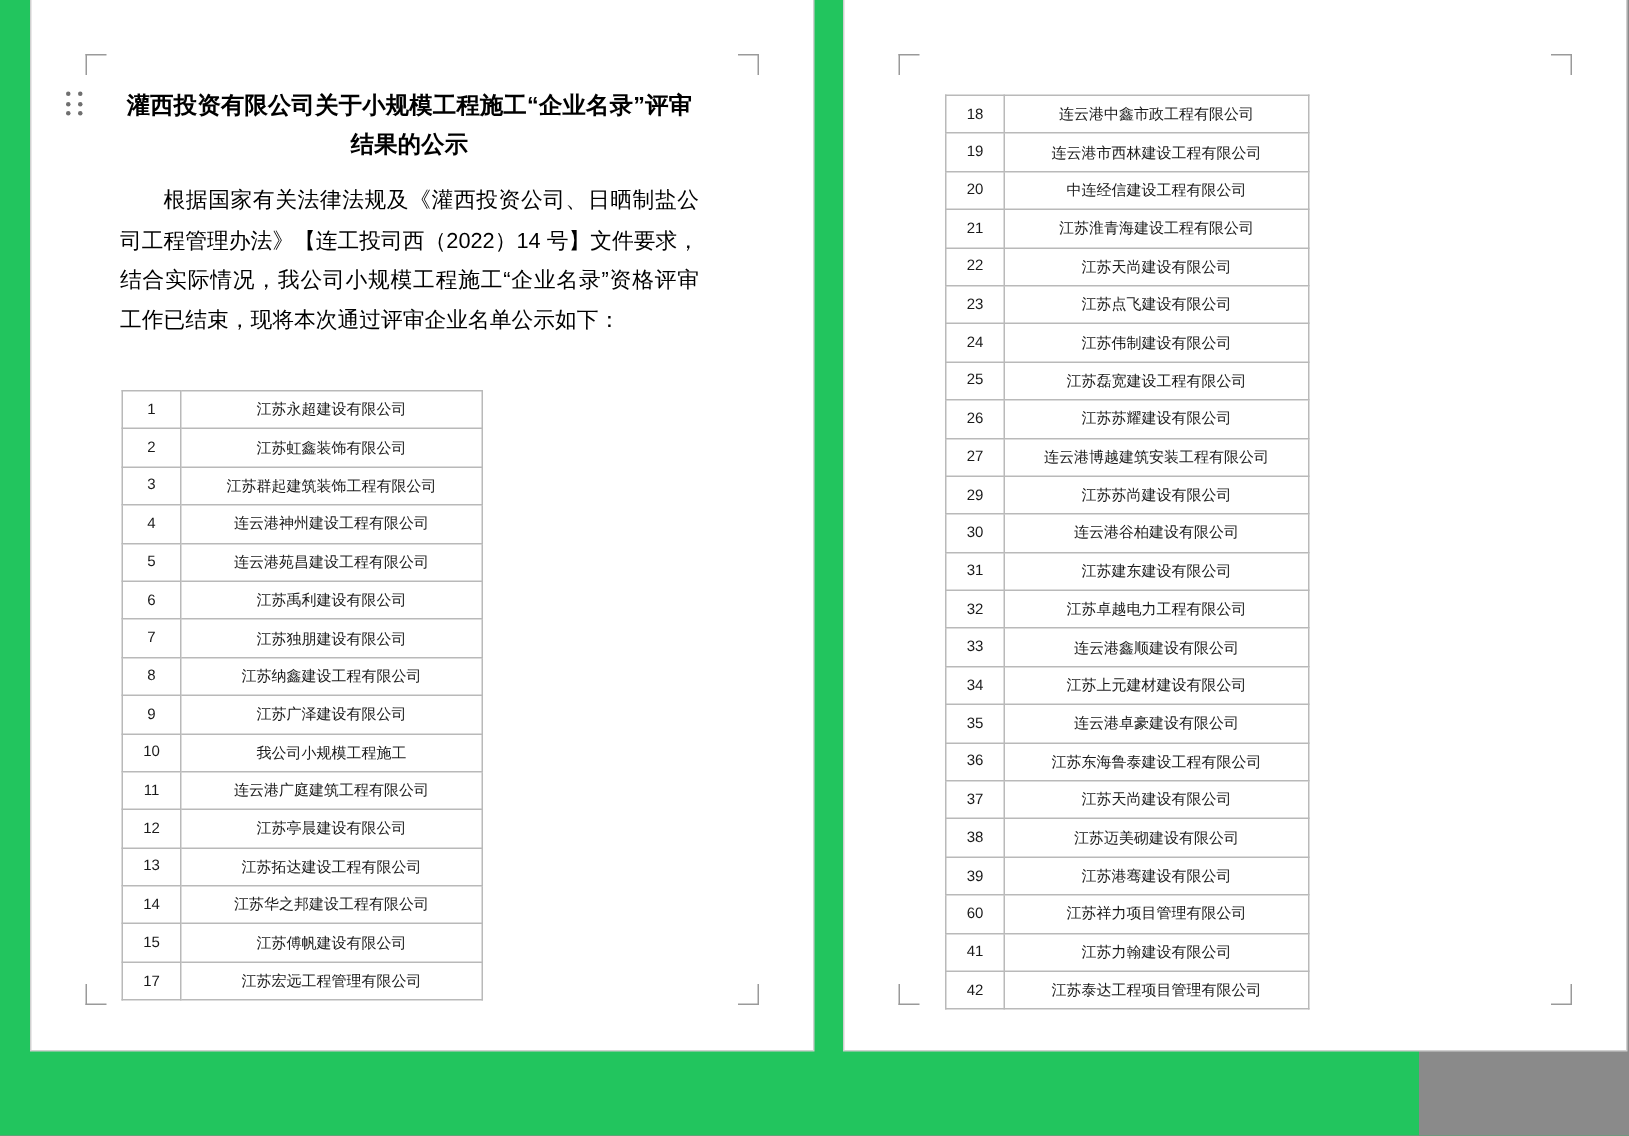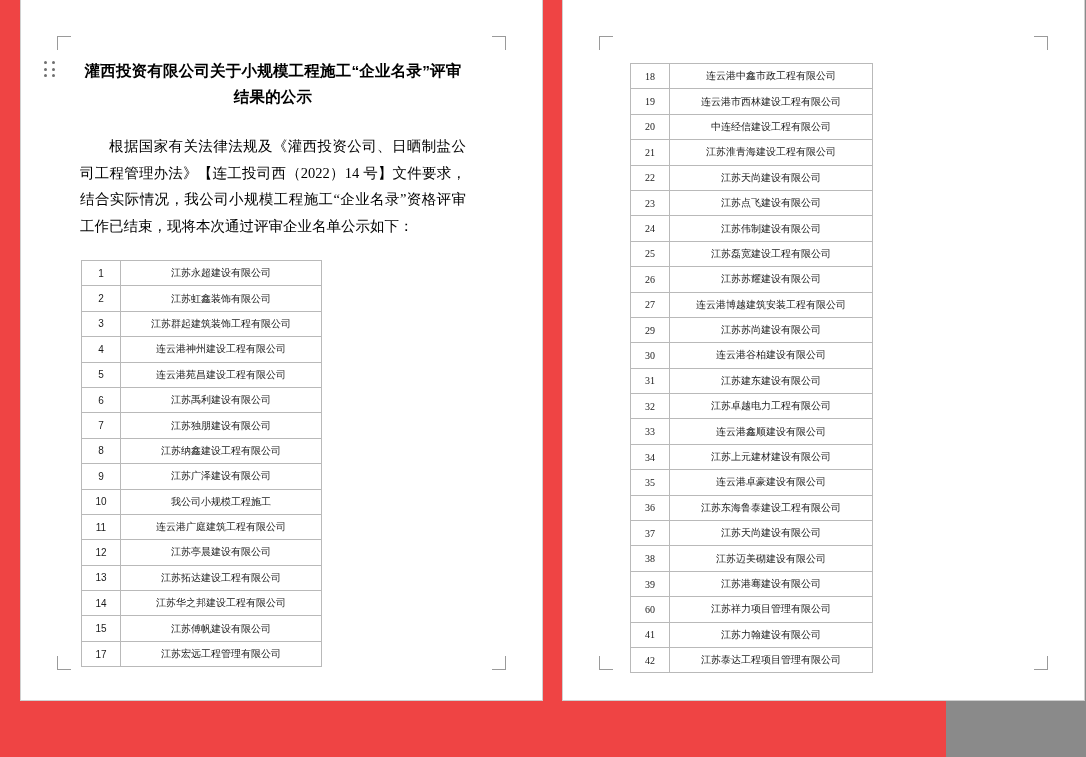--- a/index.html
+++ b/index.html
@@ -8,21 +8,21 @@
     background: #8a8a8a;
     width: 1086px;
     height: 757px;
     overflow: hidden;
     font-family: "Liberation Sans", sans-serif;
   }
   .workspace {
     position: relative;
     width: 946px;
     height: 757px;
-    background: #ef4444;
+    background: #22c55e;
   }
   .page {
     position: absolute;
     top: 0;
     background: #ffffff;
     width: 521px;
     height: 700px;
     box-shadow: 0 0 0 1px #d0d0d0;
   }
   .page-left { left: 21px; }
@@ -72,27 +72,26 @@
     line-height: 26px;
     color: #000;
     letter-spacing: 0.2px;
   }
 
   .doc-body {
     position: absolute;
     left: 80px;
     top: 121px;
     width: 386px;
-    font-family: Liberation Serif, serif;
+    font-family: Liberation Sans, sans-serif;
     font-size: 14.5px;
     line-height: 26.5px;
     color: #000;
     text-align: justify;
     text-indent: 29px;
-    margin-top: 12px;
   }
 
   table.list {
     position: absolute;
     border-collapse: collapse;
     table-layout: fixed;
   }
   table.list td {
     border: 1px solid #b9b9b9;
     height: 24.4px;
@@ -106,21 +105,21 @@
     text-align: center;
   }
   table.list td.name {
     text-align: center;
   }
 
   .list-left { left: 81px; top: 260px; width: 240px; }
   .list-left td.name { width: 200px; }
 
   .list-right { left: 630px; top: 63px; width: 240px; }
-  .list-right td.num { width: 38px; font-family: Liberation Serif, serif; }
+  .list-right td.num { width: 38px; }
   .list-right td.name { width: 202px; font-family: Liberation Serif, serif; }
 </style>
 </head>
 <body>
 
 <div class="workspace">
 
   <div class="page page-left">
     <div class="mark tl" style="left:36px; top:36px;"></div>
     <div class="mark tr" style="right:36px; top:36px;"></div>

